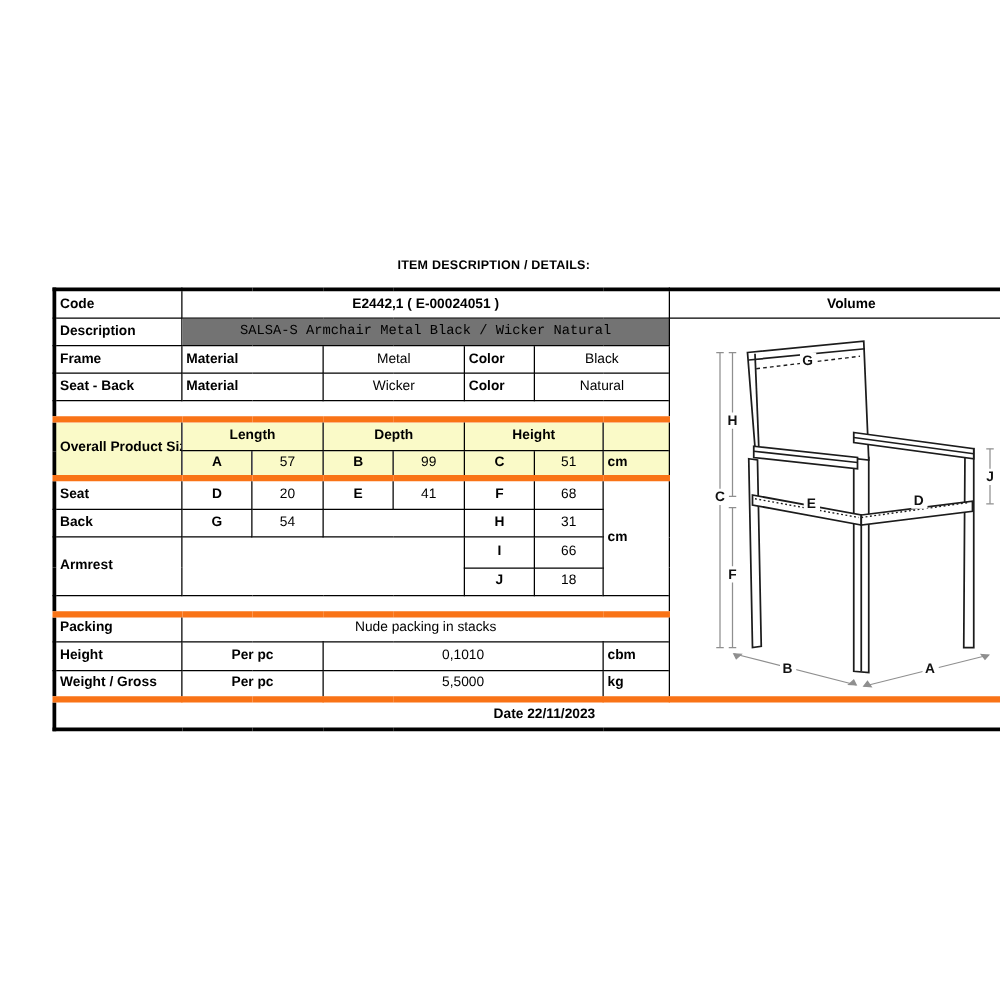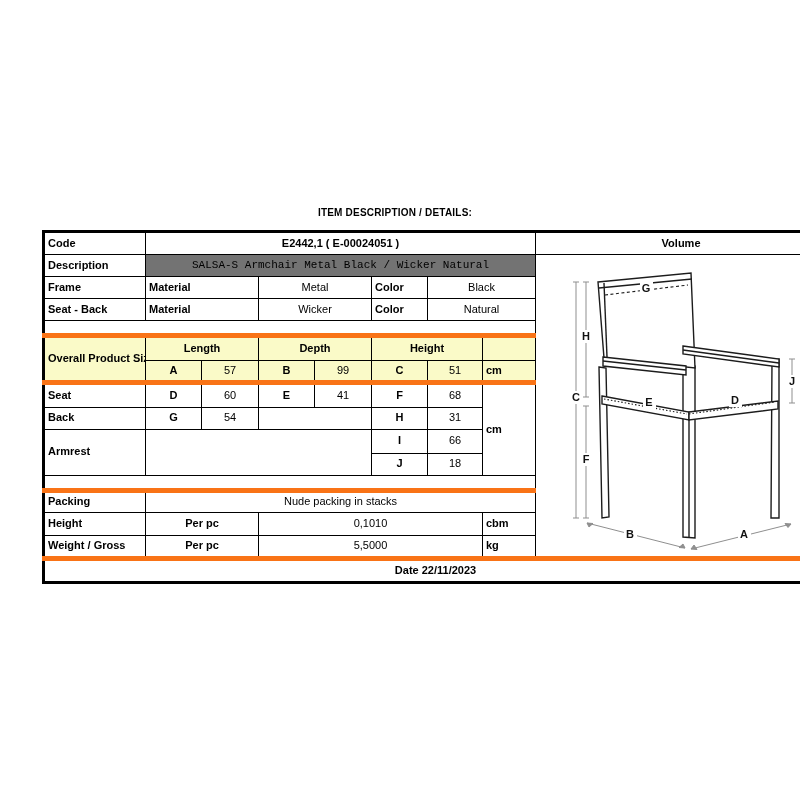--- a/index.html
+++ b/index.html
@@ -162,21 +162,21 @@
       <td class="b c yellow">B</td>
       <td class="c yellow">99</td>
       <td class="b c yellow">C</td>
       <td class="c yellow">51</td>
       <td class="b yellow">cm</td>
     </tr>
 
     <tr class="t2" style="height:23px">
       <td class="b">Seat</td>
       <td class="b c">D</td>
-      <td class="c">60</td>
+      <td class="c">20</td>
       <td class="b c">E</td>
       <td class="c">41</td>
       <td class="b c">F</td>
       <td class="c">68</td>
       <td class="b" rowspan="4">cm</td>
     </tr>
 
     <tr style="height:22px">
       <td class="b">Back</td>
       <td class="b c">G</td>

